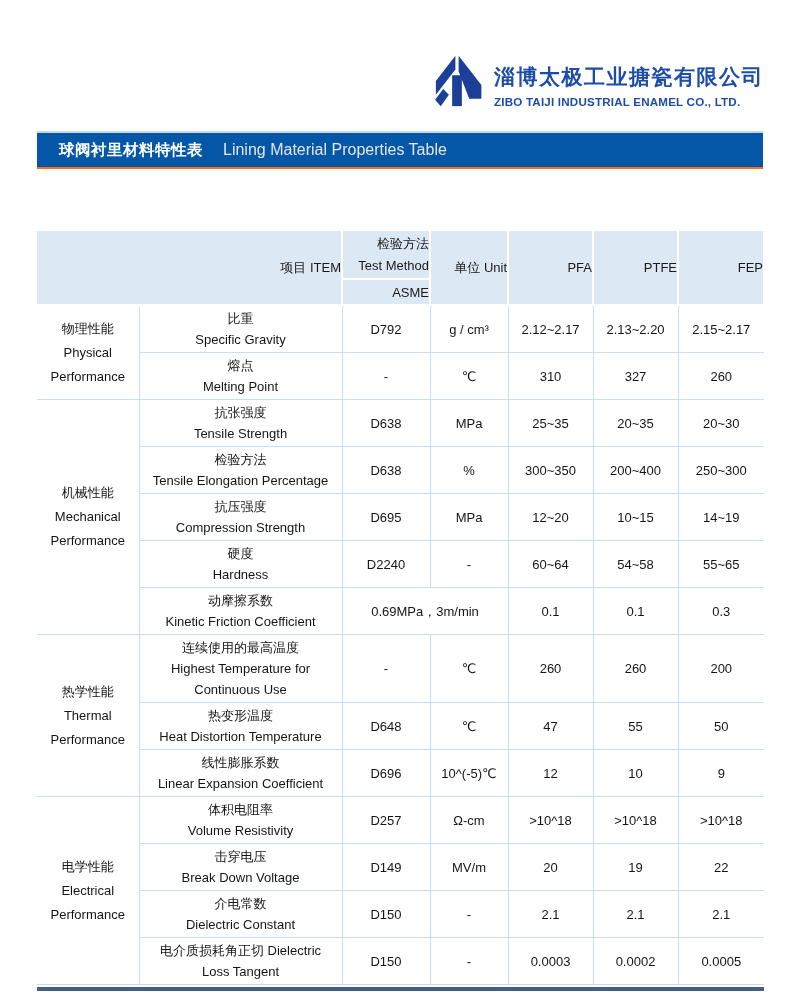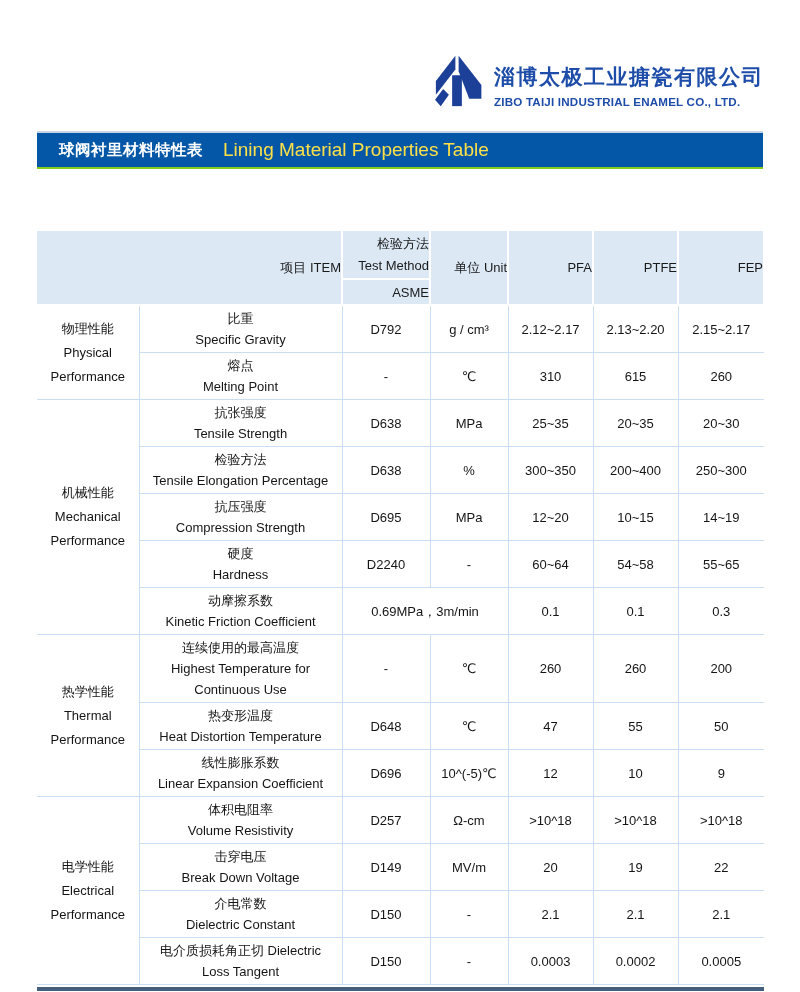--- a/index.html
+++ b/index.html
@@ -22,25 +22,25 @@
   .logo-text .en{
     font-size:11.6px;font-weight:bold;color:#1d4da8;
     margin-top:4px;letter-spacing:0.2px;white-space:nowrap;
   }
 
   
   .banner{
     margin:15px 37px 0 37px;height:34px;
     background:#0357a6;
     border-top:2px solid #c7d6e7;
-    border-bottom:2px solid #84cc16;
+    border-bottom:2px solid #f97316;
     display:flex;align-items:center;padding-left:22px;
   }
   .banner-zh{color:#fff;font-weight:bold;font-size:15.5px;letter-spacing:0.5px;}
-  .banner-en{color:#fde047;font-size:19px;margin-left:20px;}
+  .banner-en{color:#e5e5e5;font-size:16px;margin-left:20px;}
 
   
   .table-wrap{
     margin:62px 36px 0 37px;
     padding-bottom:2px;
     border-bottom:4px solid #44607e;
   }
   table{width:727px;border-collapse:collapse;table-layout:fixed;}
   col.c-cat{width:102px;}  col.c-item{width:203px;}
   col.c-method{width:88px;} col.c-unit{width:78px;}
@@ -141,21 +141,21 @@
             <td class="val">2.15~2.17</td>
           </tr>
           <tr>
             <td class="item">
               <div>熔点</div>
               <div>Melting Point</div>
             </td>
             <td class="method">-</td>
             <td class="unit">℃</td>
             <td class="val">310</td>
-            <td class="val">615</td>
+            <td class="val">327</td>
             <td class="val">260</td>
           </tr>
           <tr>
             <td class="cat" rowspan="5">
               <div>机械性能</div>
               <div>Mechanical</div>
               <div>Performance</div>
             </td>
             <td class="item">
               <div>抗张强度</div>

